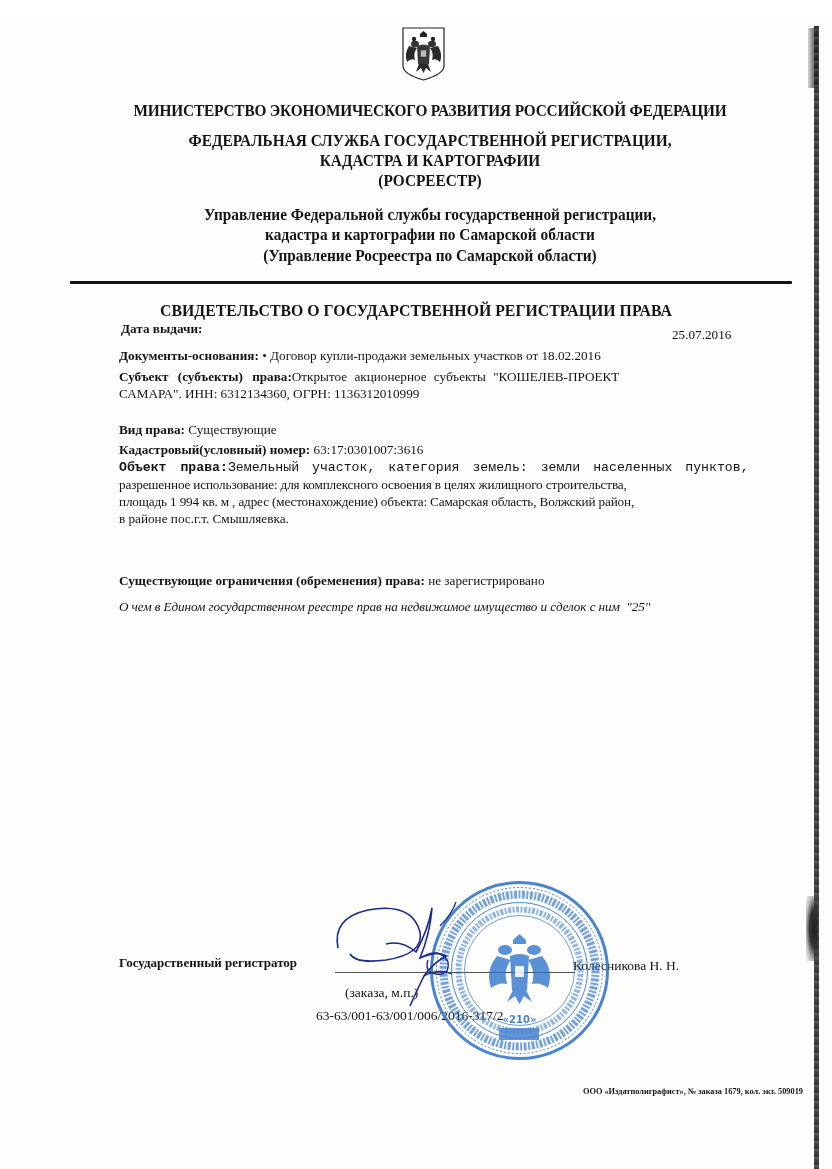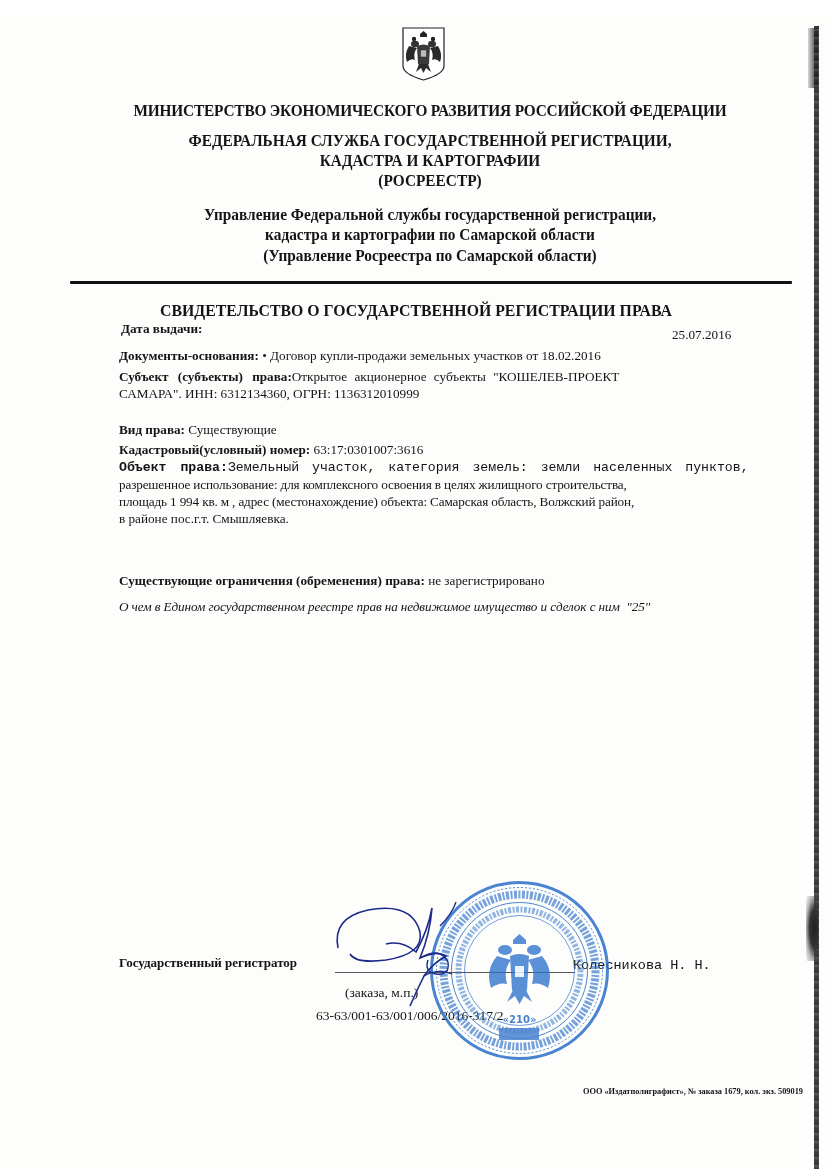--- a/index.html
+++ b/index.html
@@ -136,21 +136,20 @@
       top: 956px;
       width: 240px;
       height: 1px;
       background: #555;
     }
     .signer-name {
       position: absolute;
       left: 573px;
       top: 942px;
       font-size: 13.5px;
-      font-family: Liberation Mono, monospace;
     }
     .sig-caption {
       position: absolute;
       left: 345px;
       top: 969px;
       font-size: 13.5px;
     }
     .reg-number {
       position: absolute;
       left: 316px;

